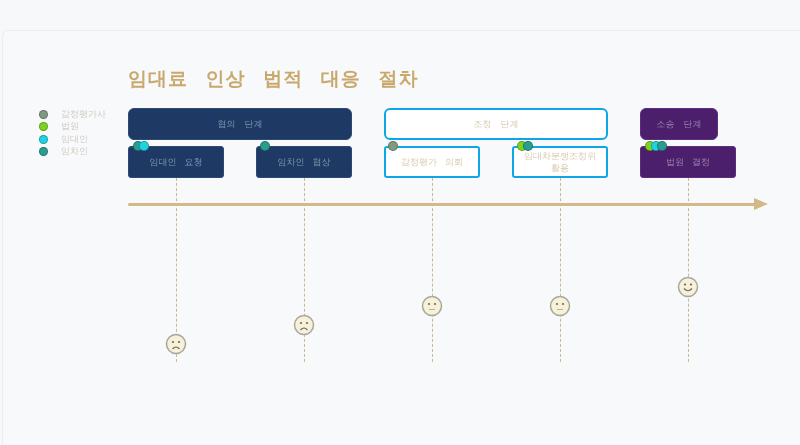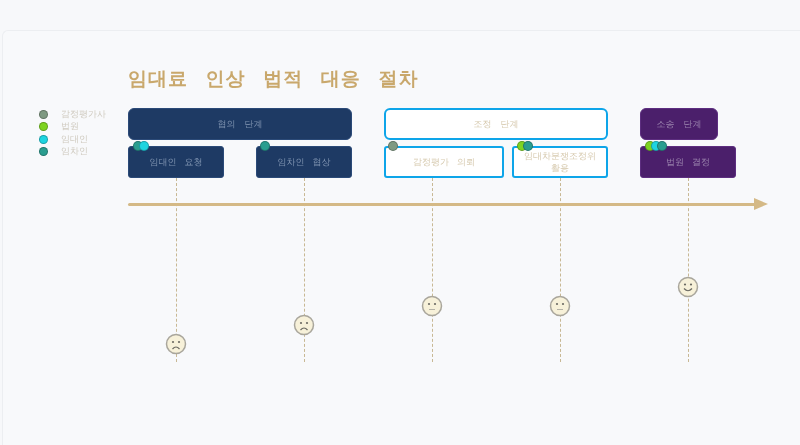--- a/index.html
+++ b/index.html
@@ -54,21 +54,21 @@
 <div class="stage purple" style="left:640px; top:108px; width:78px;">소송  단계</div>
 
 <div class="vline" style="left:176px; top:178px; height:184px;"></div>
 <div class="vline" style="left:304px; top:178px; height:184px;"></div>
 <div class="vline" style="left:432px; top:178px; height:184px;"></div>
 <div class="vline" style="left:560px; top:178px; height:184px;"></div>
 <div class="vline" style="left:688px; top:178px; height:184px;"></div>
 
 <div class="step navy" style="left:128px; top:146px; width:96px;">임대인  요청</div>
 <div class="step navy" style="left:256px; top:146px; width:96px;">임차인  협상</div>
-<div class="step outline" style="left:384px; top:146px; width:120px;">감정평가  의뢰</div>
+<div class="step outline" style="left:384px; top:146px; width:96px;">감정평가  의뢰</div>
 <div class="step outline" style="left:512px; top:146px; width:96px; padding:0 6px;">임대차분쟁조정위 활용</div>
 <div class="step purple" style="left:640px; top:146px; width:96px;">법원  결정</div>
 
 <span class="actor-dot" style="left:133px; top:141px; background:#2a9d8f;"></span>
 <span class="actor-dot" style="left:139px; top:141px; background:#1ed4e0;"></span>
 
 <span class="actor-dot" style="left:260px; top:141px; background:#2a9d8f;"></span>
 
 <span class="actor-dot" style="left:388px; top:141px; background:#7f9a82;"></span>
 

